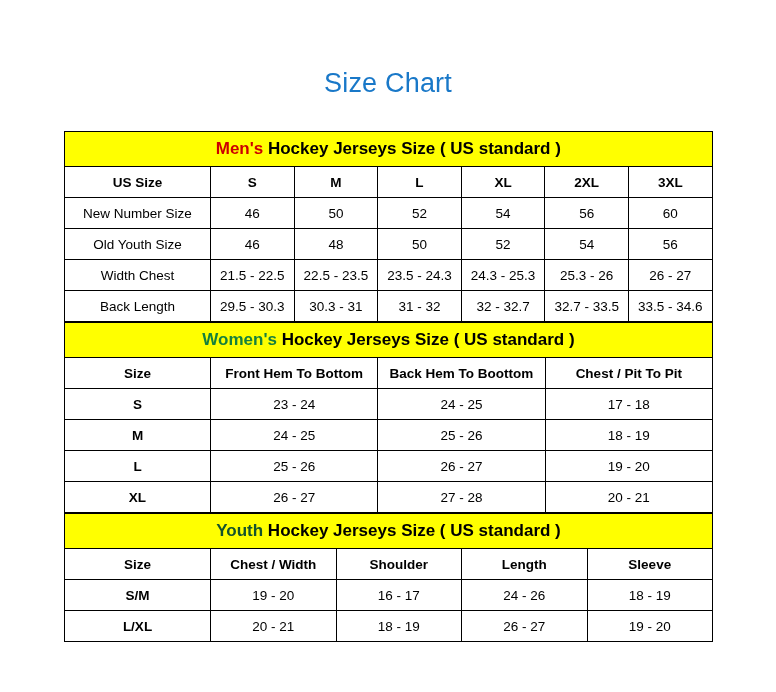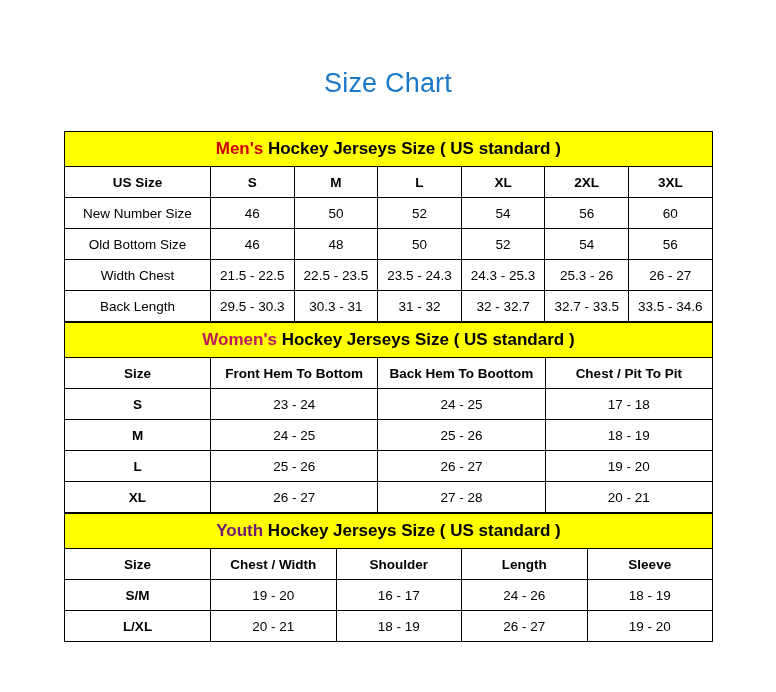--- a/index.html
+++ b/index.html
@@ -56,22 +56,22 @@
     overflow: hidden;
     white-space: nowrap;
   }
   .section-head td {
     background: #ffff00;
     font-weight: bold;
     font-size: 17px;
     height: 30px;
   }
   .section-head .accent-men { color: #cc0000; }
-  .section-head .accent-women { color: #be185d; text-align: center; }
-  .section-head .accent-youth { color: #701a75; text-align: right; }
+  .section-head .accent-women { color: #15803d; text-align: center; }
+  .section-head .accent-youth { color: #14532d; text-align: right; }
   .section-head .rest { color: #000000; }
   .colhead td {
     font-weight: bold;
     margin-top: 30px;
   }
   .rowlabel {
     font-weight: normal;
   }
   .bold-cell {
     font-weight: bold;
@@ -121,21 +121,21 @@
         <tr>
           <td class="rowlabel">New Number Size</td>
           <td>46</td>
           <td>50</td>
           <td>52</td>
           <td>54</td>
           <td>56</td>
           <td>60</td>
         </tr>
         <tr>
-          <td class="rowlabel">Old Bottom Size</td>
+          <td class="rowlabel">Old Youth Size</td>
           <td>46</td>
           <td>48</td>
           <td>50</td>
           <td>52</td>
           <td>54</td>
           <td>56</td>
         </tr>
         <tr>
           <td class="rowlabel">Width Chest</td>
           <td>21.5 - 22.5</td>

